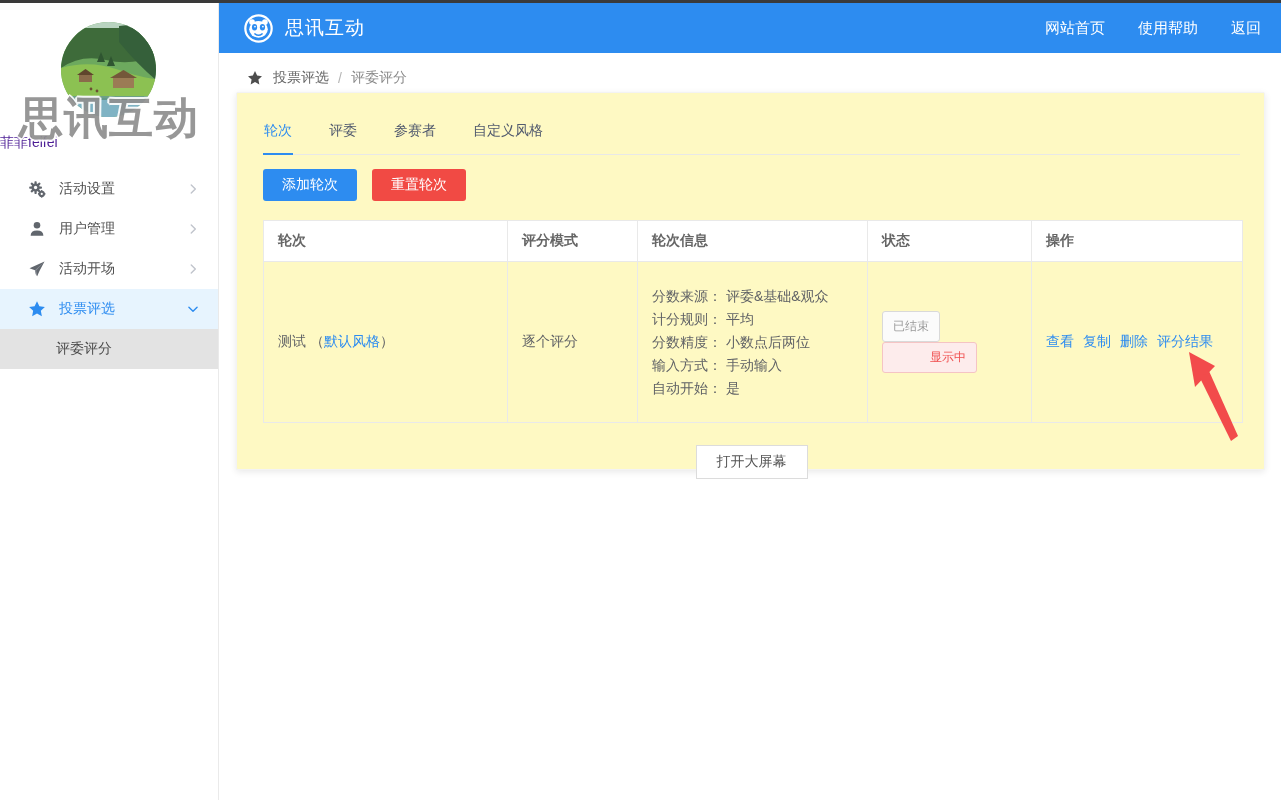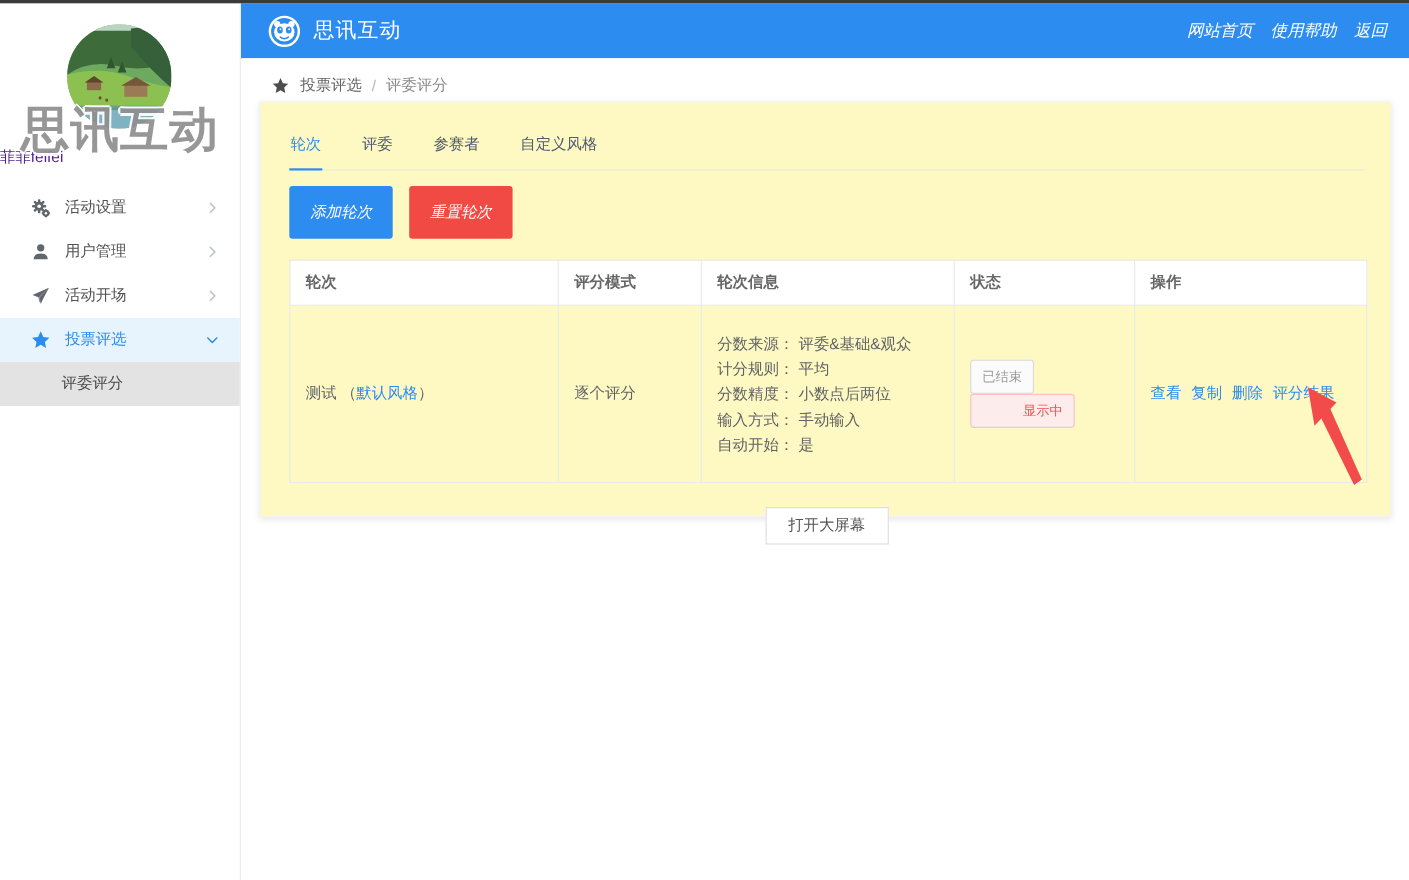--- a/index.html
+++ b/index.html
@@ -33,39 +33,39 @@
   .menu-item .chev { margin-left:auto; display:flex; align-items:center; }
   .menu-item.active { background:#e7f4fe; color:#2d8cf0; }
   .submenu-item { display:flex; align-items:center; height:40px; background:#e3e3e3; padding-left:56px; font-size:14px; color:#4a4a4a; cursor:pointer; }
   .icon16 { width:18px; height:18px; flex:0 0 18px; }
 
   
   .main-header { position:absolute; left:219px; top:3px; width:1062px; height:50px; background:#2d8cf0; display:flex; align-items:center; padding:0 20px 0 24px; }
   .brand { display:flex; align-items:center; }
   .brand-title { color:#fff; font-size:19px; margin-left:11px; letter-spacing:1px; }
   .header-nav { margin-left:auto; display:flex; align-items:center; }
-  .header-nav .nav-link { color:#fff; font-size:15px; margin-left:16px; cursor:pointer; text-decoration:none;font-style:italic; }
+  .header-nav .nav-link { color:#fff; font-size:15px; margin-left:33px; cursor:pointer; text-decoration:none; }
 
   
   .breadcrumb-bar { position:absolute; left:220px; top:53px; width:1061px; height:50px; background:#fff; display:flex; align-items:center; padding-left:27px; font-size:14px; }
   .breadcrumb-bar .bc-section { color:#666; margin-left:10px; }
   .breadcrumb-bar .bc-sep { color:#b5b5b5; margin:0 9px; }
   .breadcrumb-bar .bc-current { color:#8a8a8a; }
 
   
   .card { position:absolute; left:236px; top:92px; width:1029px; height:378px; background:#fef9c3;
           border:1px solid #f3f3f3; border-radius:2px; box-shadow:0 2px 7px rgba(0,0,0,0.09);
           padding:21px 24px 0 26px; z-index:5; }
 
   .tabs { display:flex; border-bottom:1px solid #e8e8e8; }
   .tab { font-size:14px; color:#515a6e; padding:8px 1px 13px; margin-right:35px; cursor:pointer; }
   .tab.active { color:#2d8cf0; border-bottom:2px solid #2d8cf0; margin-bottom:-1px; }
 
   .btn-row { margin-top:14px; display:flex; }
-  .btn { height:48px; padding:0 19px; border:none; border-radius:3px; color:#fff; font-size:14px; cursor:pointer; font-family:inherit;font-style:italic; }
+  .btn { height:32px; padding:0 19px; border:none; border-radius:3px; color:#fff; font-size:14px; cursor:pointer; font-family:inherit; }
   .btn-primary { background:#2d8cf0; margin-right:15px; }
   .btn-danger  { background:#f14a44; }
 
   table.rounds { margin-top:19px; width:979px; border-collapse:collapse; table-layout:fixed; }
   table.rounds th, table.rounds td { border:1px solid #e9e9e9; font-size:14px; color:#606266; padding:0 14px; text-align:left; vertical-align:middle; font-weight:400; }
   table.rounds th { height:41px; font-weight:700; color:#666; background:#fff; }
   table.rounds td { height:161px; }
   .col-round {width:244px;} .col-mode {width:130px;} .col-info {width:230px;} .col-status {width:164px;} .col-ops {width:211px;}
   .style-link { color:#2d8cf0; cursor:pointer; text-decoration:none; }
   .info-lines { line-height:23px; padding:6px 0; }

